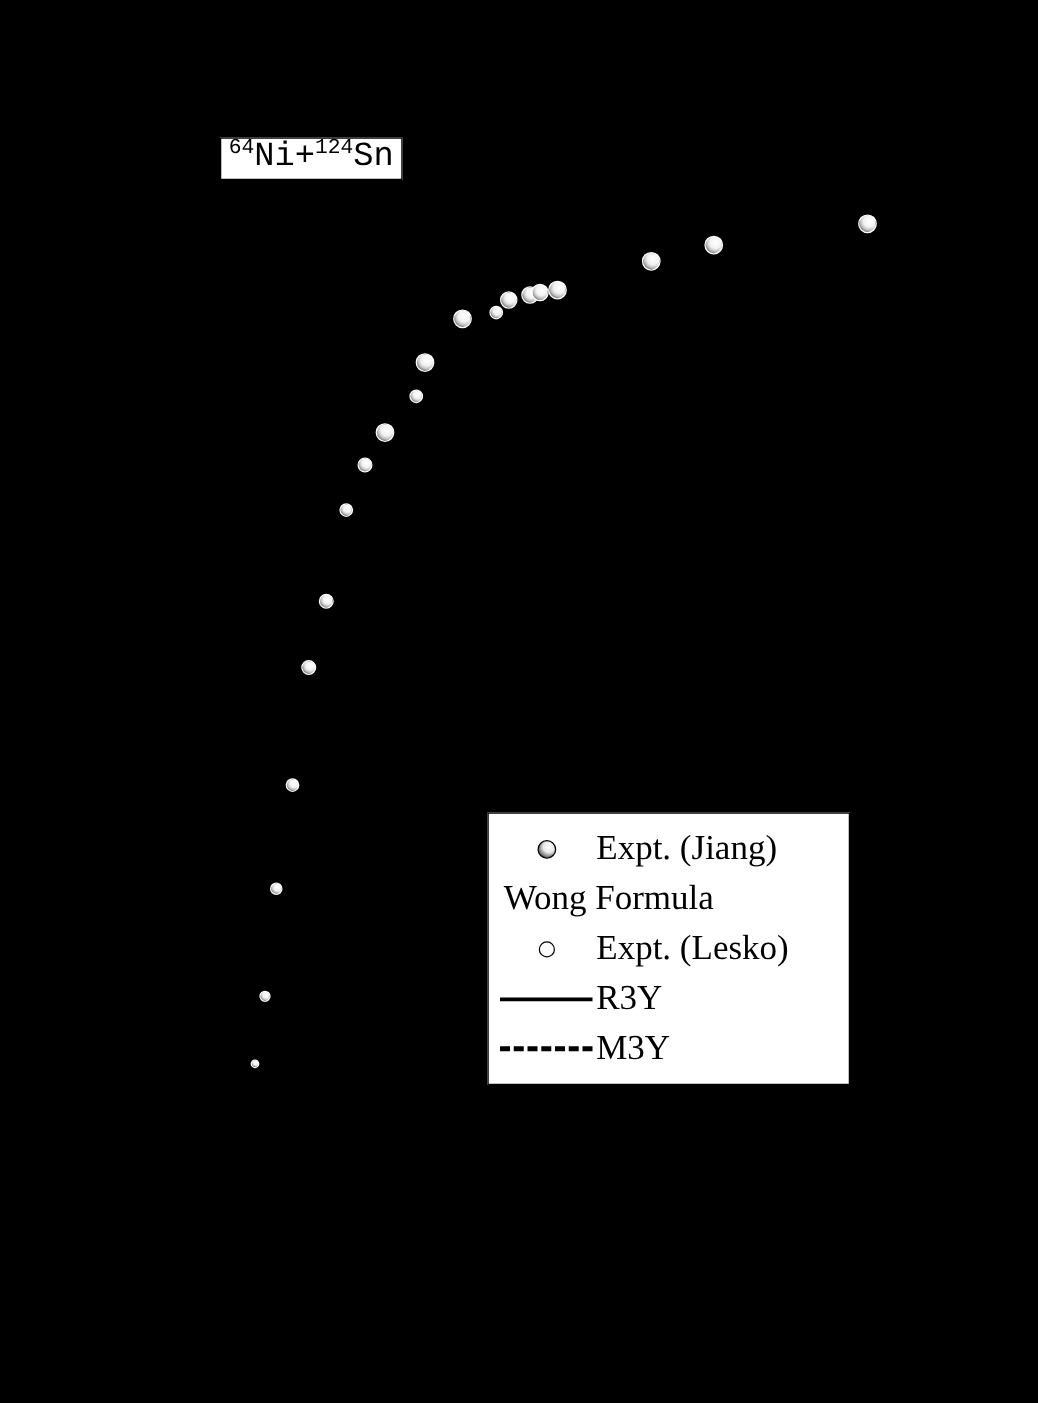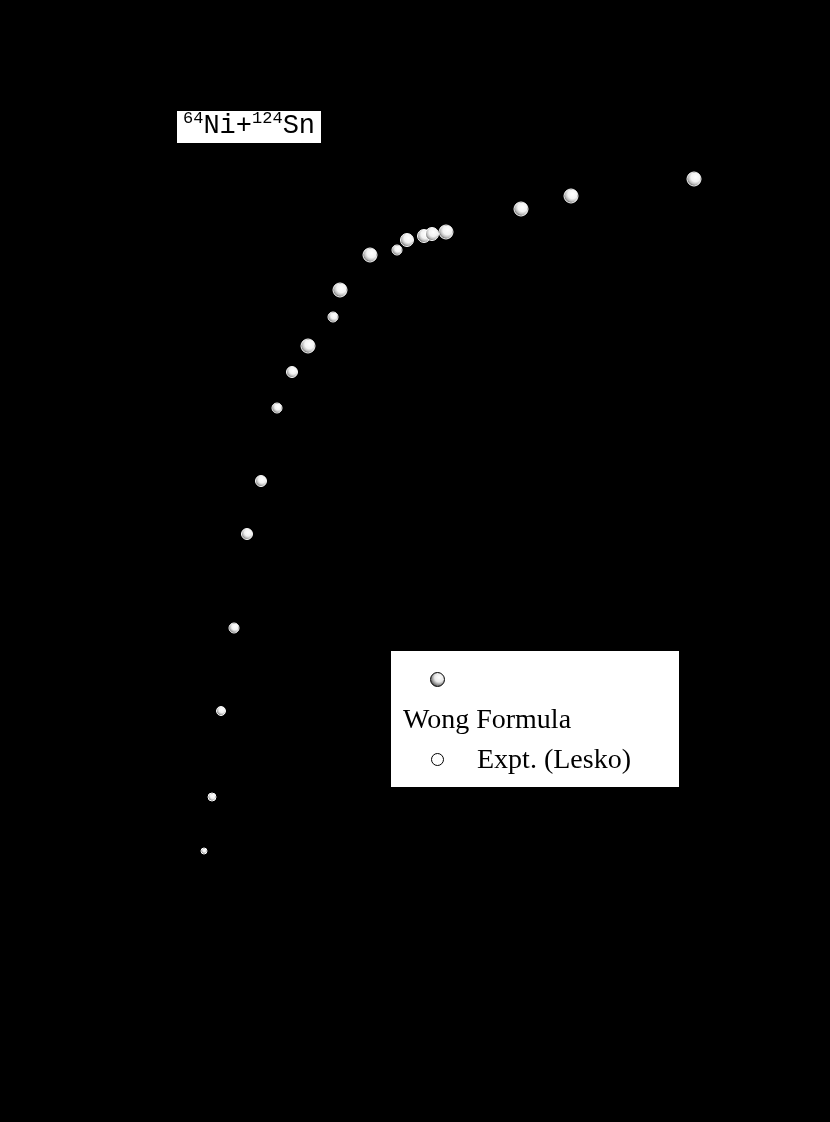--- a/index.html
+++ b/index.html
@@ -152,26 +152,39 @@
       <div class="pt pt-jiang" style="left: 571px; top: 196px; width: 15px; height: 15px;"></div>
       <div class="pt pt-jiang" style="left: 694px; top: 179px; width: 15px; height: 15px;"></div>
     </div>
 
   <div class="legend" style="left:390px; top:650px; width:288px;">
     <div class="legend-rows" id="legend-rows">
         <div class="legend-row">
           <div class="legend-key">
             <div class="key-dot-filled"></div>
           </div>
+          <div class="legend-label">Expt. (Jiang)</div>
         </div>
         <div class="legend-row">
           <div class="legend-label full">Wong Formula</div>
         </div>
         <div class="legend-row">
           <div class="legend-key">
             <div class="key-dot-open"></div>
           </div>
           <div class="legend-label">Expt. (Lesko)</div>
         </div>
+        <div class="legend-row">
+          <div class="legend-key">
+            <div class="key-line-solid"></div>
+          </div>
+          <div class="legend-label">R3Y</div>
+        </div>
+        <div class="legend-row">
+          <div class="legend-key">
+            <div class="key-line-dashed"></div>
+          </div>
+          <div class="legend-label">M3Y</div>
+        </div>
       </div>
   </div>
 
 </div>
 
 </body></html>

